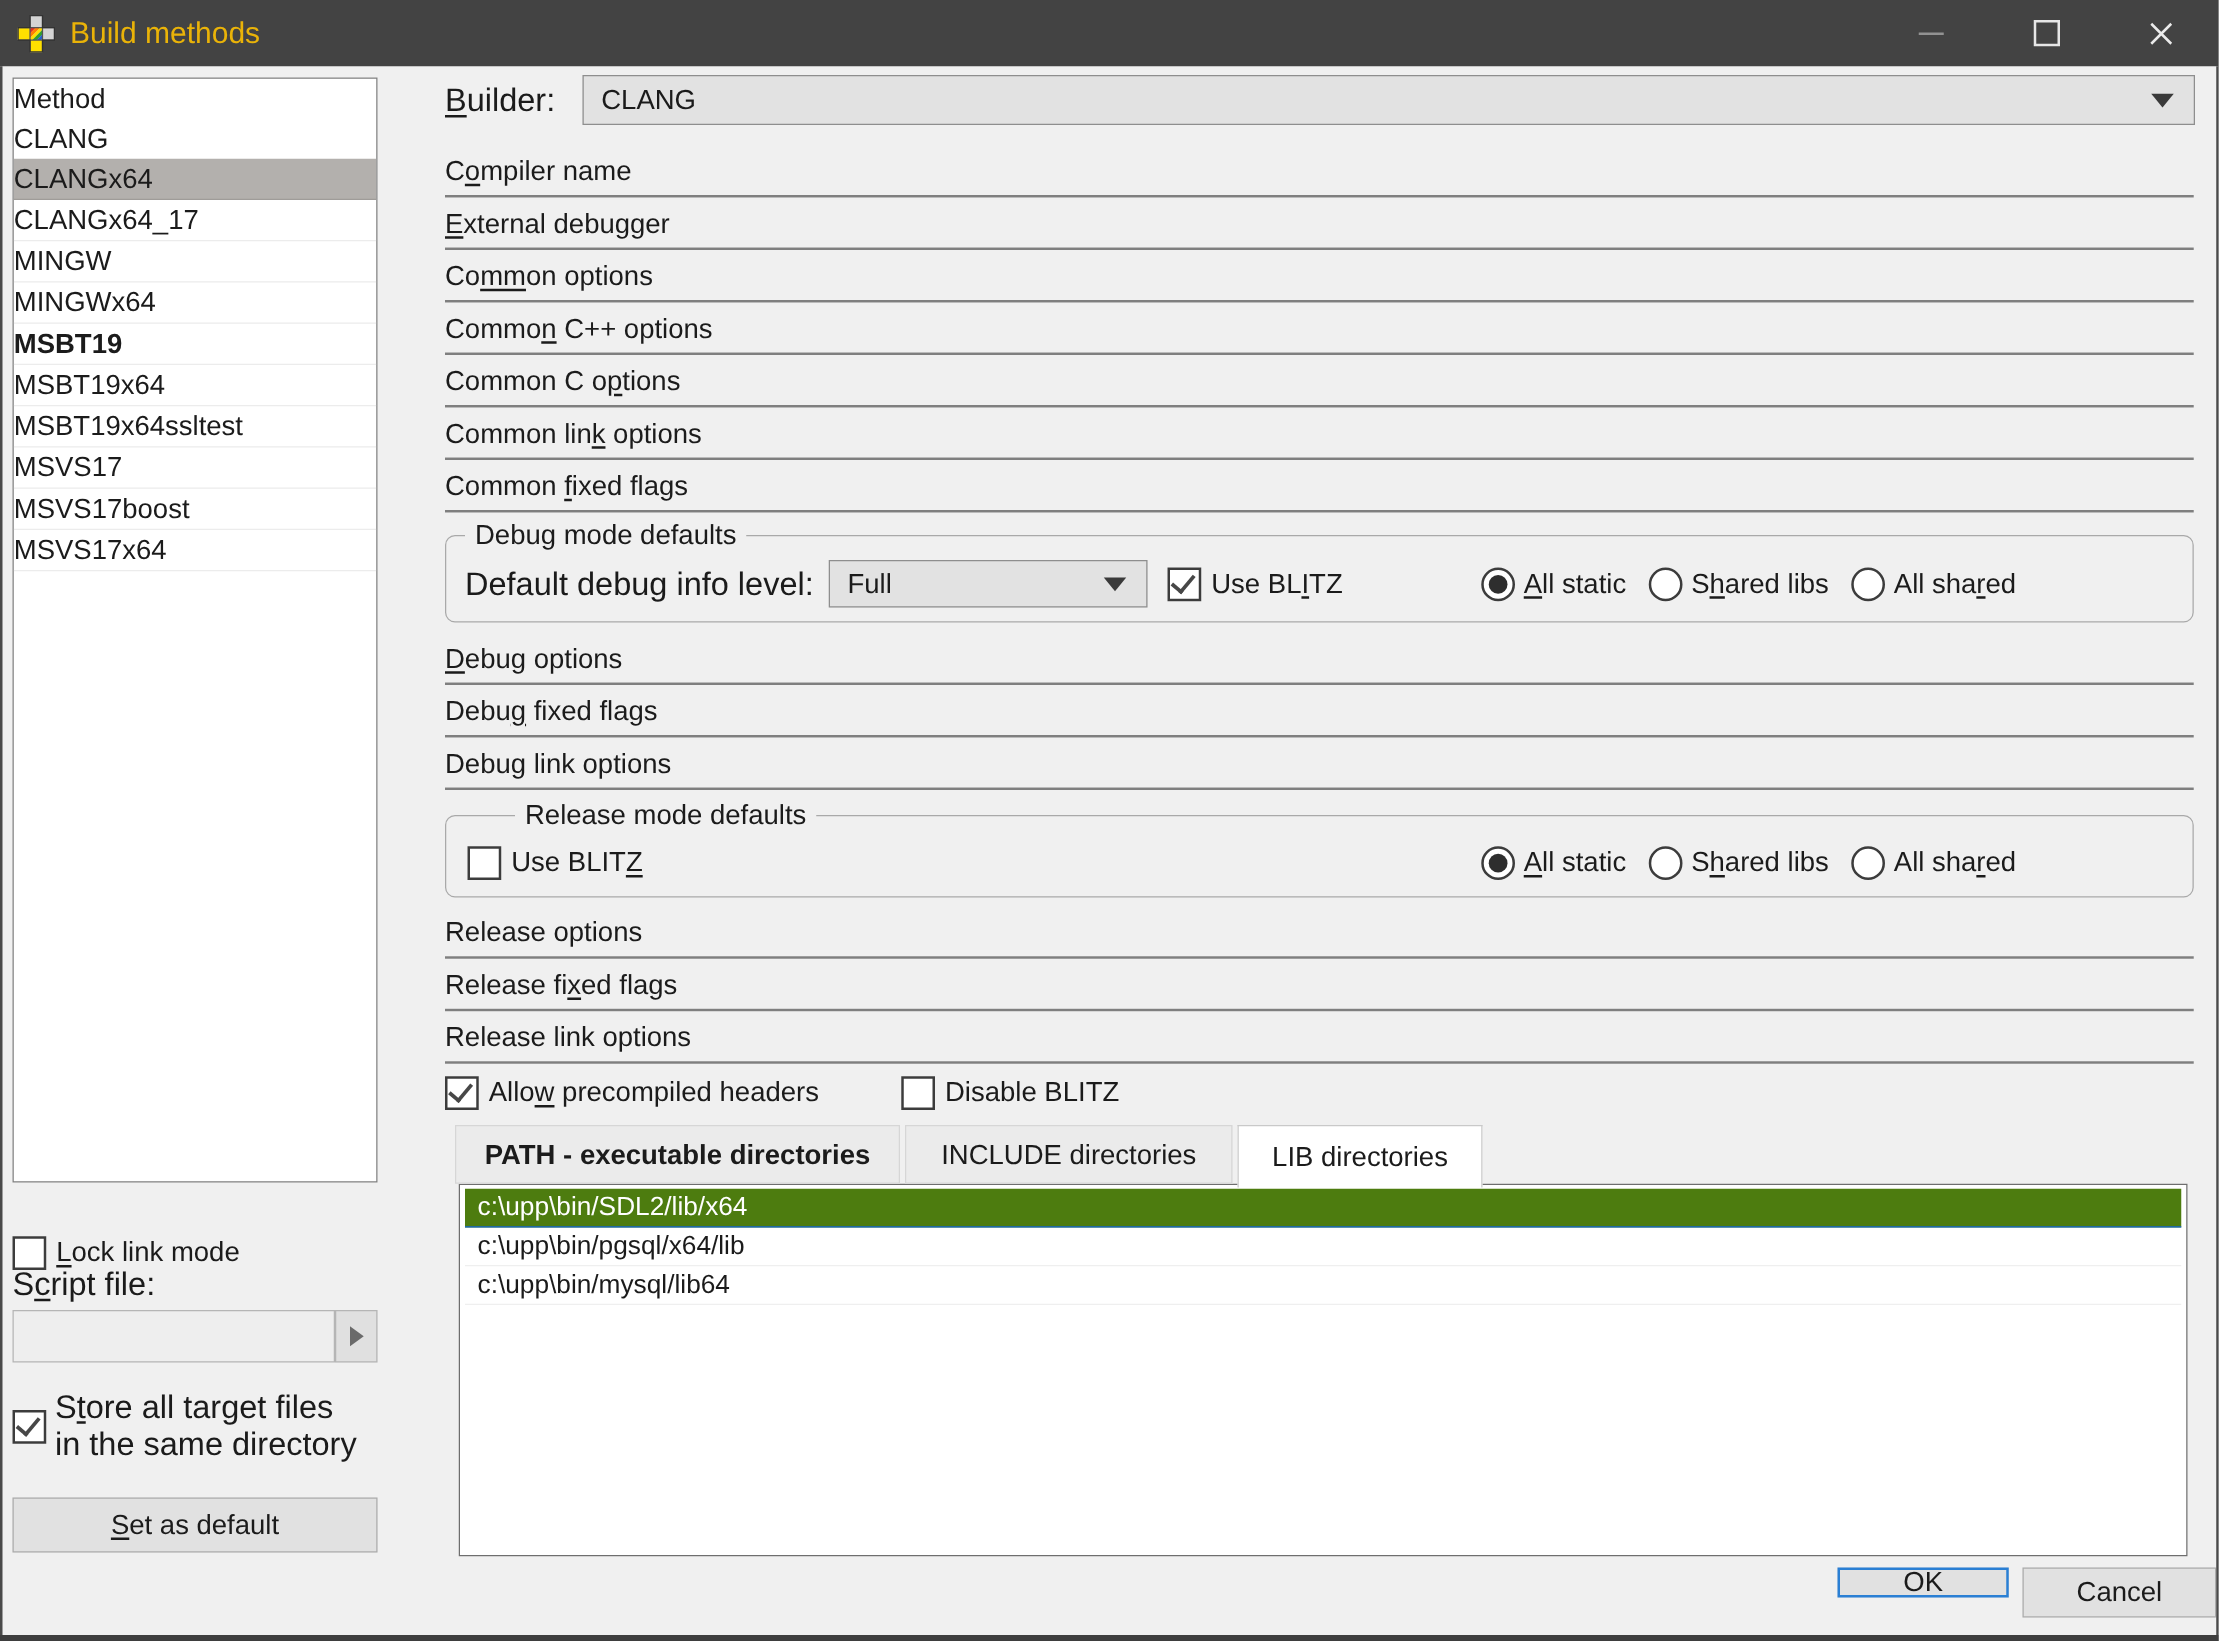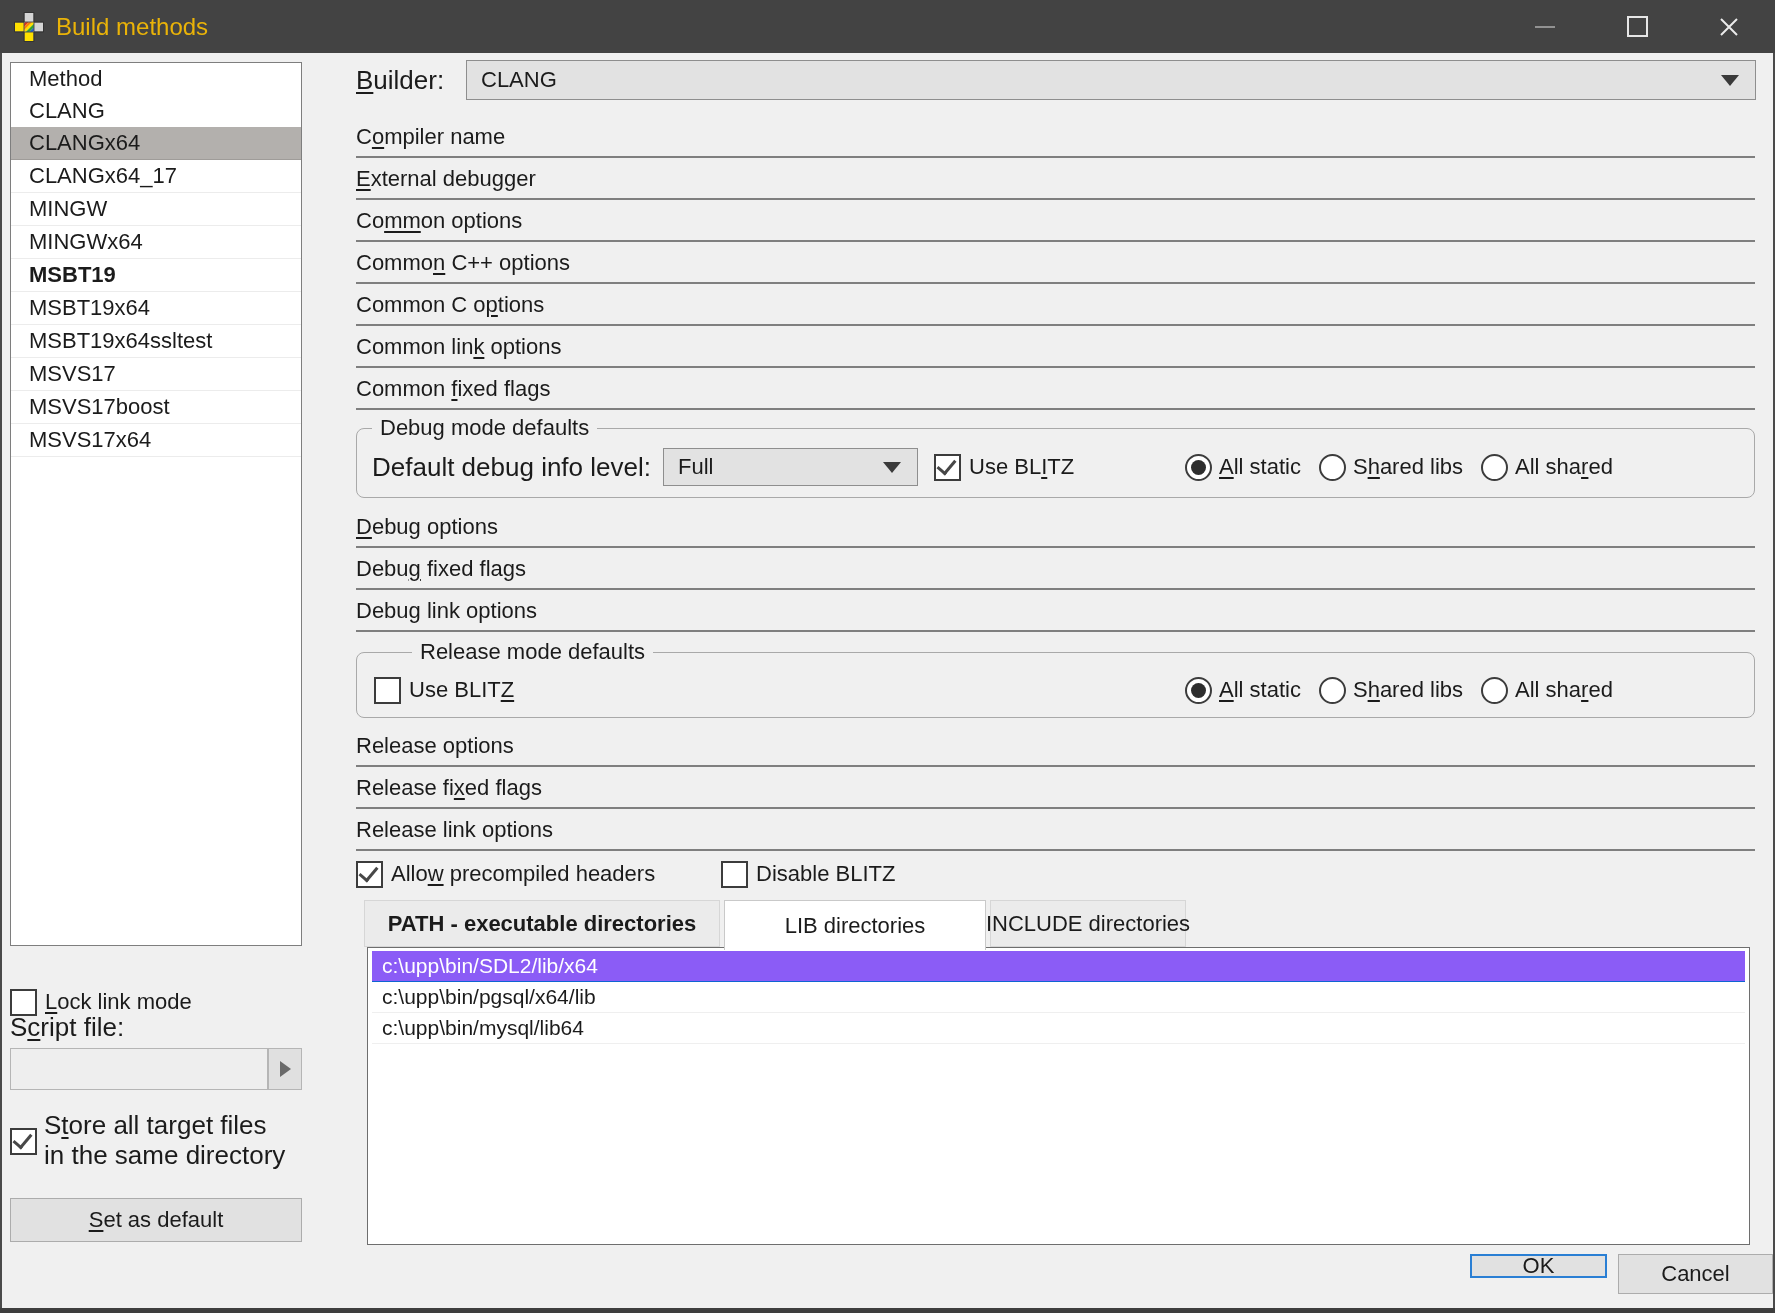--- a/index.html
+++ b/index.html
@@ -18,21 +18,21 @@
   .max-glyph{width:17px;height:17px;border:2px solid #e6e6e6;}
 
   
   .frame-left{position:absolute;left:0;top:53px;width:2px;height:1260px;background:#4a4a4a;}
   .frame-right{position:absolute;left:1773px;top:53px;width:2px;height:1260px;background:#4a4a4a;}
   .frame-bottom{position:absolute;left:0;top:1308px;width:1775px;height:5px;background:#3e3e3e;}
 
   
   .methodbox{position:absolute;left:10px;top:62px;width:292px;height:884px;background:#fff;
              border:1px solid #7e7e7e;box-sizing:border-box;overflow:hidden;}
-  .mrow{height:32px;line-height:32px;padding-left:18px;font-size:22px;border-bottom:1px solid #ececec;white-space:nowrap;}
+  .mrow{height:32px;line-height:32px;font-size:22px;border-bottom:1px solid #ececec;white-space:nowrap;}
   .mheader{border-bottom:none;}
   .mlist div.mrow:first-of-type{border-bottom:none;}
   .mrow.selected{background:#b3b0ad;border-bottom-color:#9f9c99;}
   .mrow.bold{font-weight:bold;}
 
   .lbl{font-size:26px;white-space:nowrap;}
 
   .combo{position:absolute;background:#e2e2e2;border:1px solid #8e8e8e;box-sizing:border-box;
          display:flex;align-items:center;padding:0 14px;font-size:22px;white-space:nowrap;}
   .combo::after{content:"";position:absolute;right:16px;top:50%;margin-top:-5px;width:0;height:0;
@@ -61,21 +61,21 @@
        display:flex;align-items:center;justify-content:center;font-size:22px;white-space:nowrap;}
   .tabs div:nth-of-type(1){width:356px;font-weight:bold;}
   .tabs div:nth-of-type(2){width:262px;}
   .tabs div:nth-of-type(3){width:196px;}
   .tab.active{background:#fff;border-color:#c9c9c9;border-bottom:none;height:50px;}
 
   .libpane{position:absolute;left:367px;top:947px;width:1383px;height:298px;background:#fff;
            border:1px solid #6e6e6e;box-sizing:border-box;z-index:1;}
   .liblist{position:absolute;left:4px;right:4px;top:3px;}
   .librow{height:30px;line-height:30px;padding-left:10px;font-size:21px;border-bottom:1px solid #efefef;white-space:nowrap;}
-  .librow.selected{background:#8b5cf6;color:#fff;border-bottom-color:#0f64d2;}
+  .librow.selected{background:#4d7c0f;color:#fff;border-bottom-color:#0f64d2;}
 
   .btn{background:#e1e1e1;border:1px solid #acacac;display:flex;align-items:center;justify-content:center;
        font-size:22px;box-sizing:border-box;white-space:nowrap;}
   .btn.primary{border:2px solid #2a7fd4;}
 
   .scriptfield{position:absolute;background:#eeeeee;border:1px solid #b5b5b5;box-sizing:border-box;}
   .browsebtn{position:absolute;background:#e0e0e0;border:1px solid #b5b5b5;box-sizing:border-box;
              display:flex;align-items:center;justify-content:center;}
   .browse-arrow{width:0;height:0;border-top:8px solid transparent;border-bottom:8px solid transparent;border-left:11px solid #6a6a6a;}
 </style>
@@ -271,22 +271,22 @@
     <span>Allo<u>w</u> precompiled headers</span>
   </div>
   <div class="cbrow" style="left:721px;top:855px;height:38px;">
     <span class="cb"></span>
     <span>Disable BLITZ</span>
   </div>
 
   <div class="tabs" style="left:364px;top:900px;height:50px;">
 
   <div class="tab">PATH - executable directories</div>
+      <div class="tab">INCLUDE directories</div>
       <div class="tab active">LIB directories</div>
-      <div class="tab">INCLUDE directories</div>
     </div>
 
   <div class="libpane">
     <div class="liblist">
 
     <div class="librow selected">c:\upp\bin/SDL2/lib/x64</div>
         <div class="librow">c:\upp\bin/pgsql/x64/lib</div>
         <div class="librow">c:\upp\bin/mysql/lib64</div>
       </div>
   </div>

